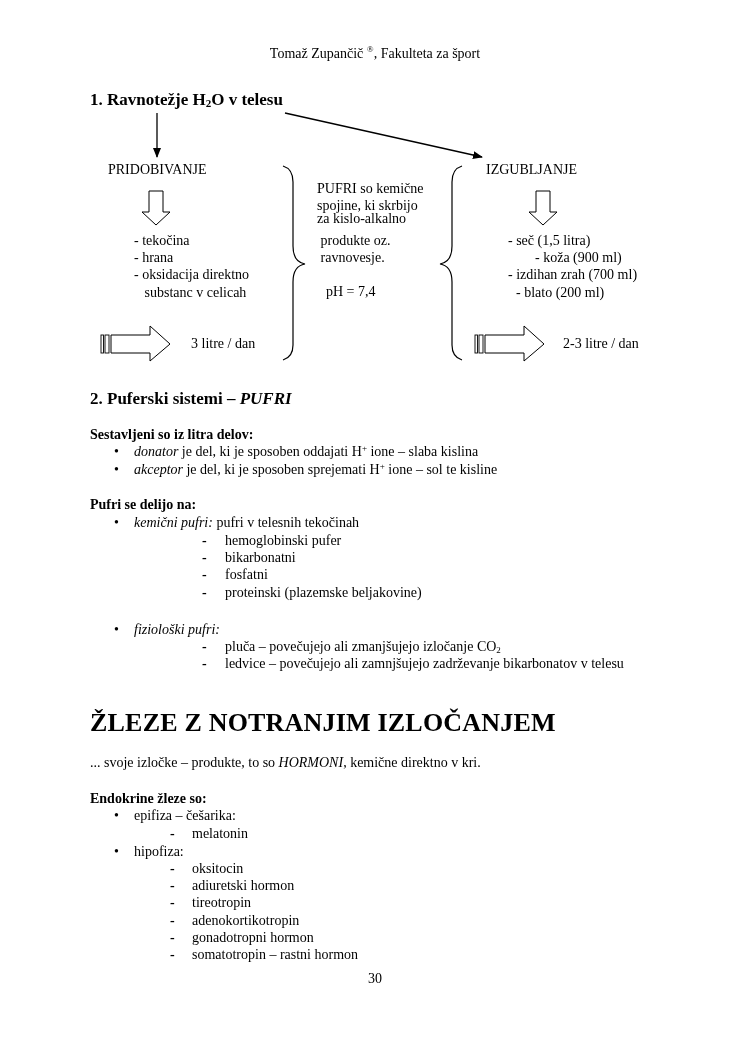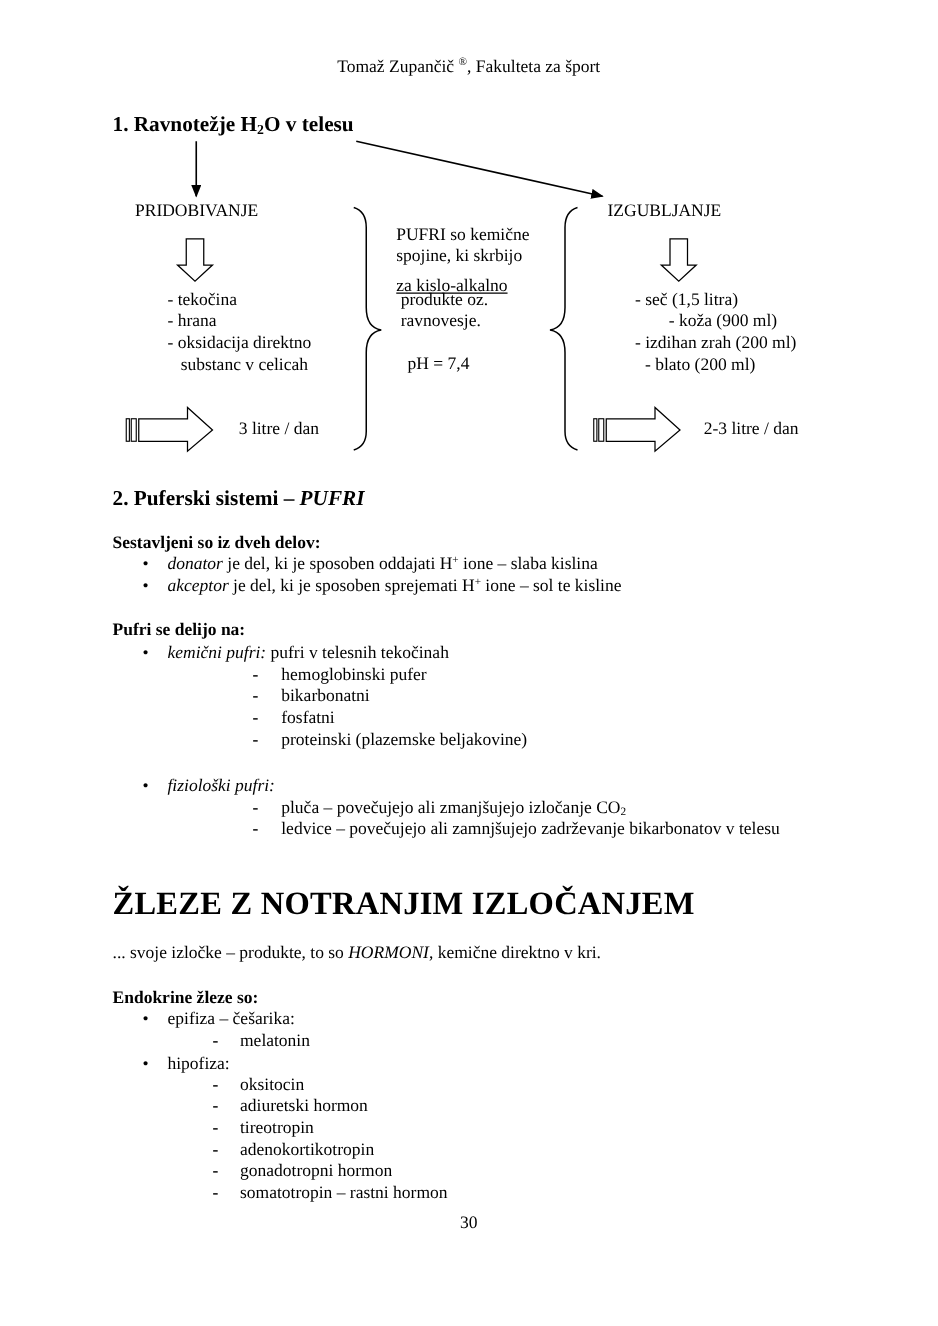--- a/index.html
+++ b/index.html
@@ -66,37 +66,37 @@
 
 <div class="abs t14" style="left:108px; top:162px;">PRIDOBIVANJE</div>
 <div class="abs t14 line" style="left:134px; top:232px;">- tekočina</div>
 <div class="abs t14 line" style="left:134px; top:249px;">- hrana</div>
 <div class="abs t14 line" style="left:134px; top:266px;">- oksidacija direktno</div>
 <div class="abs t14 line" style="left:134px; top:284px; white-space:pre;">   substanc v celicah</div>
 <div class="abs t14" style="left:191px; top:336px;">3 litre / dan</div>
 
 <div class="abs t14 line" style="left:317px; top:180px;">PUFRI so kemične</div>
 <div class="abs t14 line" style="left:317px; top:197px;">spojine, ki skrbijo</div>
-<div class="abs t14 line" style="left:317px; top:221px;text-decoration:underline;">za kislo-alkalno</div>
+<div class="abs t14 line" style="left:317px; top:210px;">za kislo-alkalno</div>
 <div class="abs t14 line" style="left:317px; top:232px; white-space:pre;"> produkte oz.</div>
 <div class="abs t14 line" style="left:317px; top:249px; white-space:pre;"> ravnovesje.</div>
 <div class="abs t14" style="left:326px; top:284px;">pH = 7,4</div>
 
 <div class="abs t14" style="left:486px; top:162px;">IZGUBLJANJE</div>
 <div class="abs t14 line" style="left:508px; top:232px;">- seč (1,5 litra)</div>
 <div class="abs t14 line" style="left:535px; top:249px;">- koža (900 ml)</div>
-<div class="abs t14 line" style="left:508px; top:266px;">- izdihan zrah (200 ml)</div>
+<div class="abs t14 line" style="left:508px; top:266px;">- izdihan zrah (700 ml)</div>
 <div class="abs t14 line" style="left:516px; top:284px;">- blato (200 ml)</div>
 <div class="abs t14" style="left:563px; top:336px;">2-3 litre / dan</div>
 
 <div class="abs h1" style="left:90px; top:389px;">
   <span>2. Puferski sistemi – </span><i>PUFRI</i>
 </div>
 
-<div class="abs b14" style="left:90px; top:427px;">Sestavljeni so iz dveh delov:</div>
+<div class="abs b14" style="left:90px; top:427px;">Sestavljeni so iz litra delov:</div>
 <div class="bullet" style="left:114px; top:444px;">•</div>
 <div class="abs t14" style="left:134px; top:444px;">
   <i>donator</i><span> je del, ki je sposoben oddajati H</span><sup class="s">+</sup><span> ione – slaba kislina</span>
 </div>
 <div class="bullet" style="left:114px; top:462px;">•</div>
 <div class="abs t14" style="left:134px; top:462px;">
   <i>akceptor</i><span> je del, ki je sposoben sprejemati H</span><sup class="s">+</sup><span> ione – sol te kisline</span>
 </div>
 
 <div class="abs b14" style="left:90px; top:497px;">Pufri se delijo na:</div>

